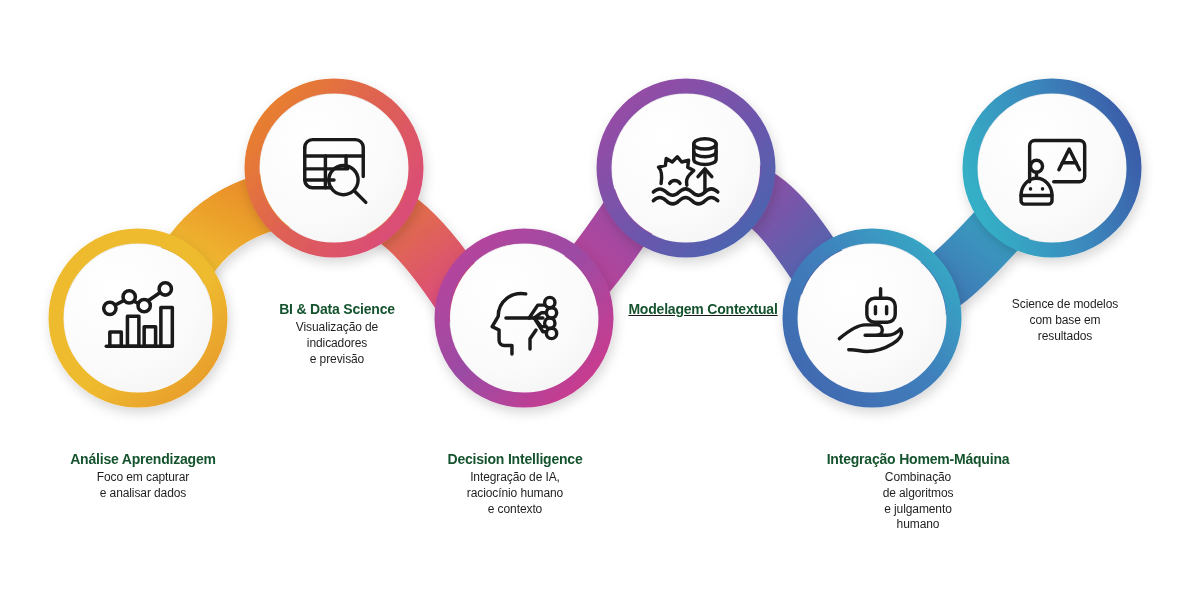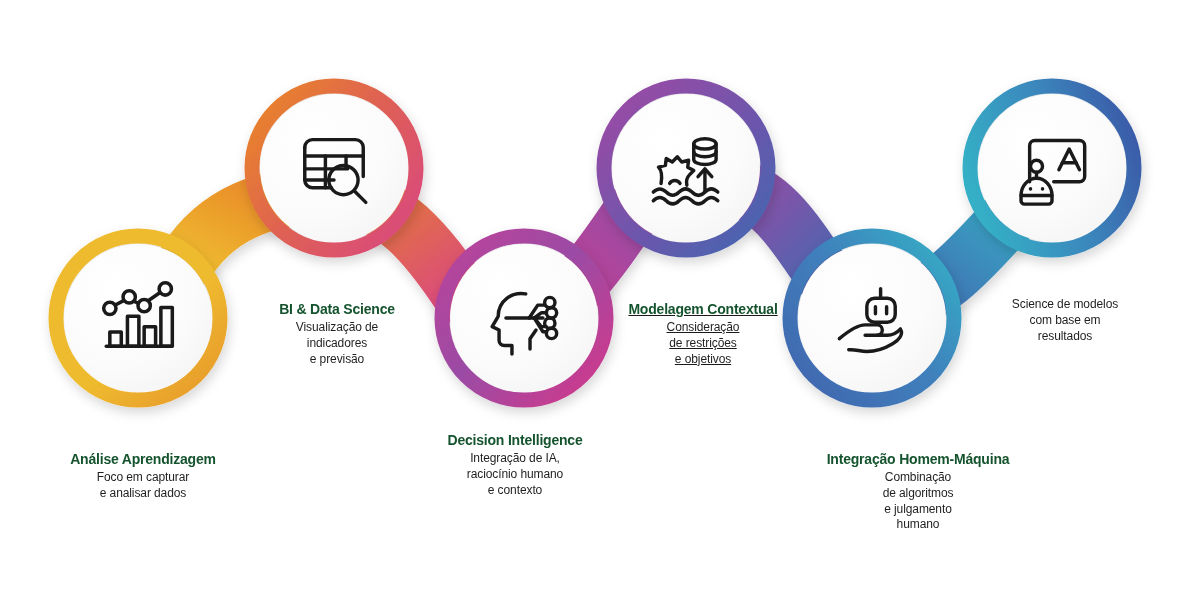--- a/index.html
+++ b/index.html
@@ -269,33 +269,30 @@
 e analisar dados</span>
   </div>
 
   <div class="label" style="left:228px; top:300px; width:218px;">
     <span class="title">BI &amp; Data Science</span>
     <span class="desc">Visualização de
 indicadores
 e previsão</span>
   </div>
 
-  <div class="label" style="left:390px; top:431px; width:250px;">
+  <div class="label" style="left:390px; top:450px; width:250px;">
     <span class="title">Decision Intelligence</span>
     <span class="desc">Integração de IA,
 raciocínio humano
 e contexto</span>
   </div>
 
   <div class="label" style="left:608px; top:300px; width:190px;text-decoration:underline;">
     <span class="title">Modelagem
 Contextual</span>
-    <span class="desc">Consideração
-de restrições
-e objetivos</span>
   </div>
 
   <div class="label" style="left:810px; top:450px; width:216px;">
     <span class="title">Integração
 Homem-Máquina</span>
     <span class="desc">Combinação
 de algoritmos
 e julgamento
 humano</span>
   </div>

